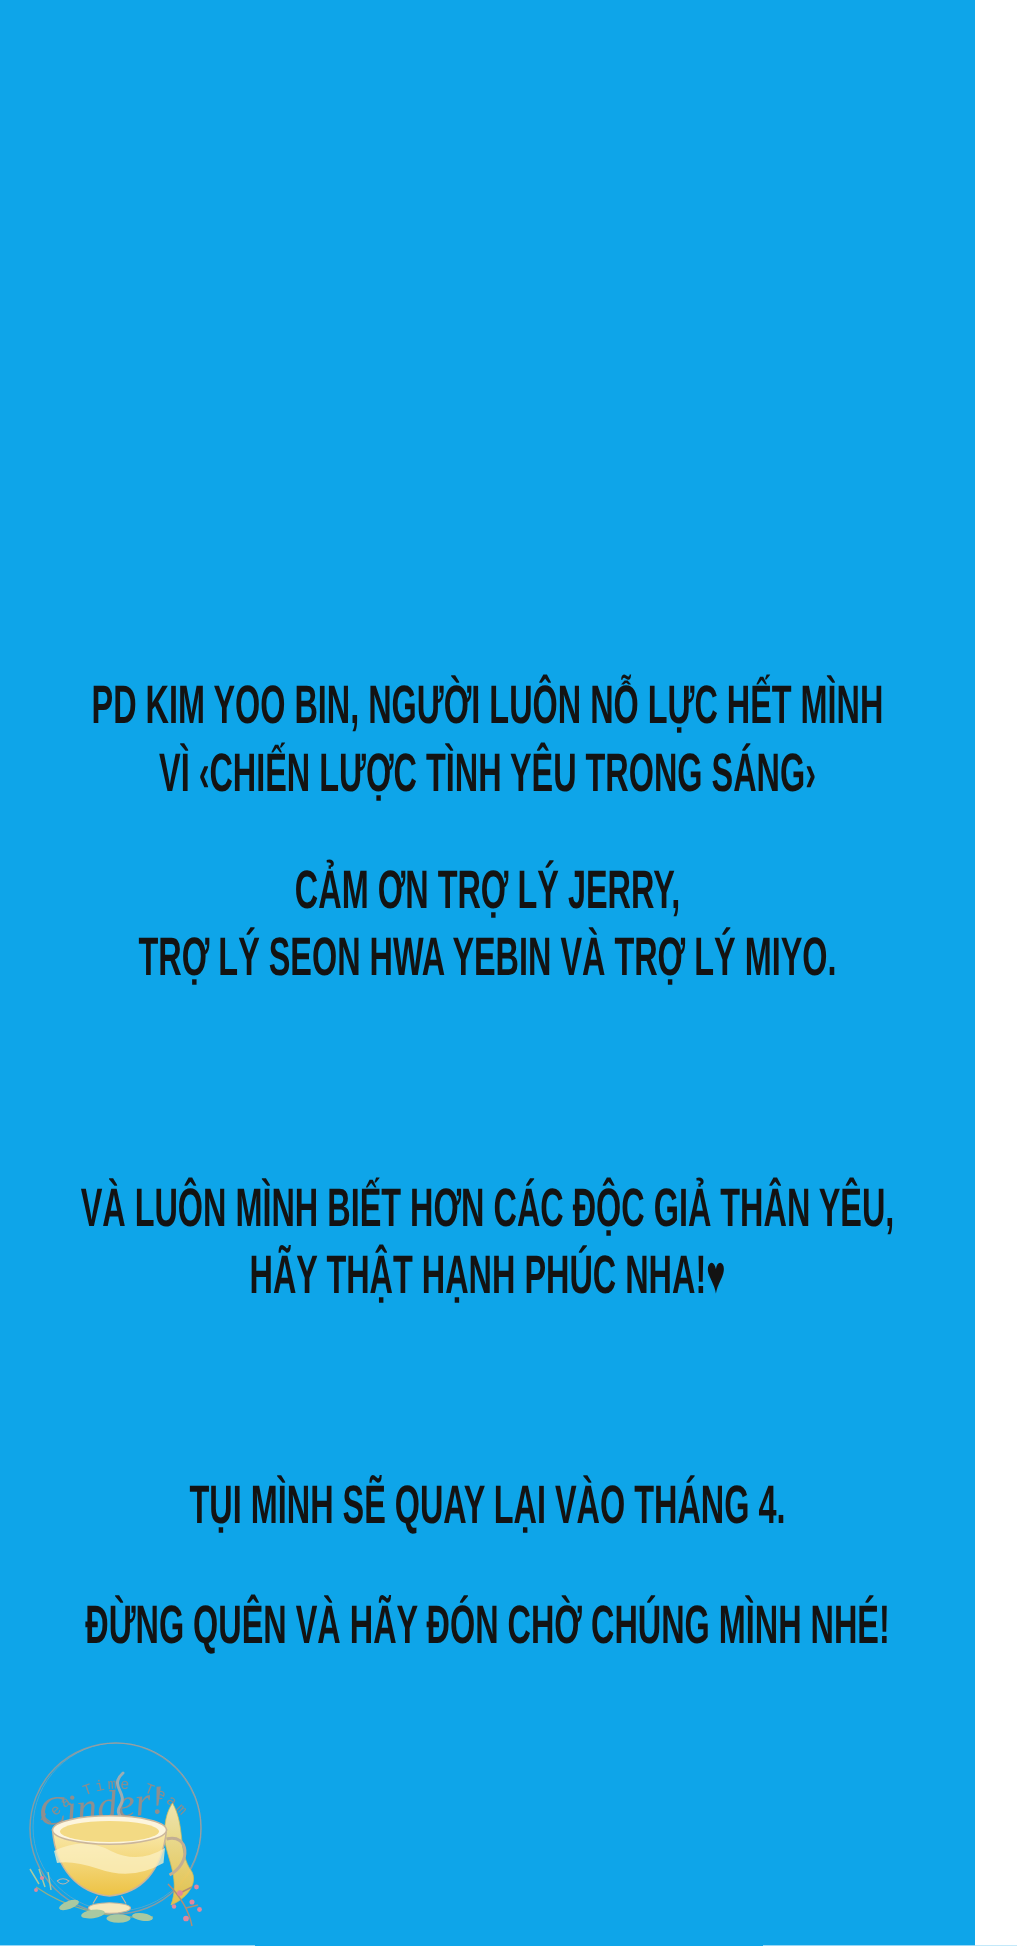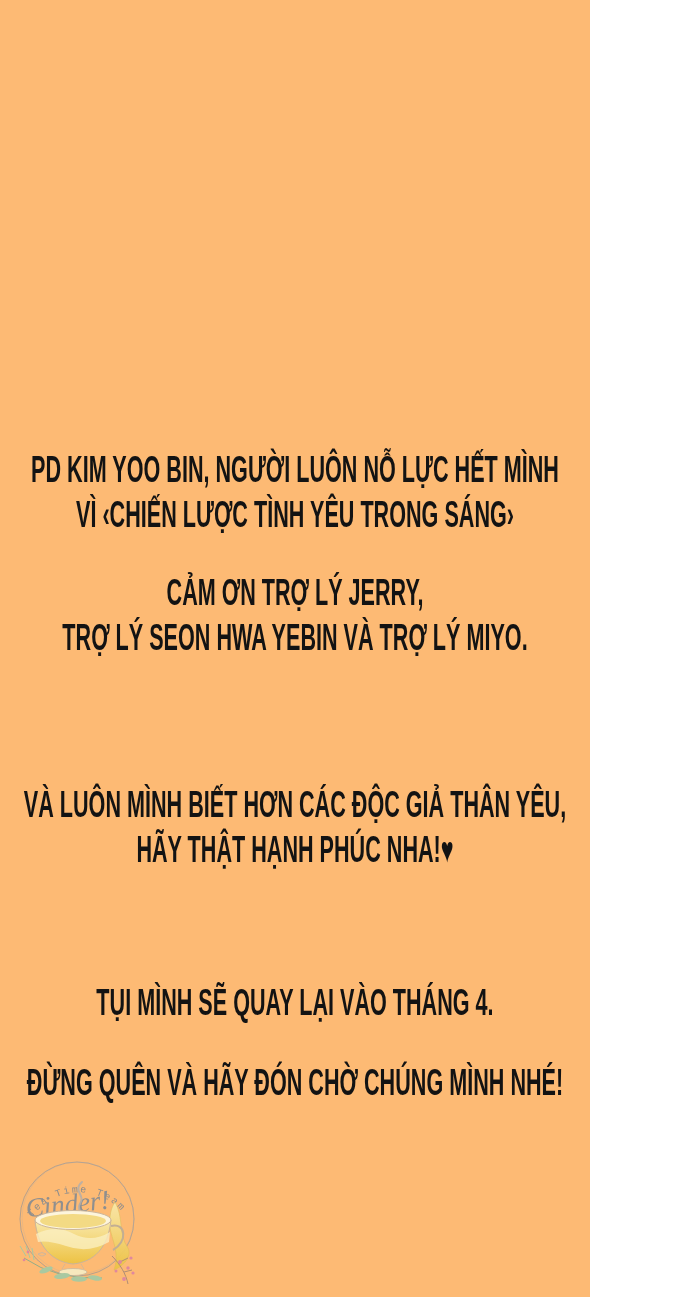--- a/index.html
+++ b/index.html
@@ -2,23 +2,23 @@
 <html><head>
 <meta charset="utf-8">
 <style>
   html, body {
     margin: 0;
     padding: 0;
     background: #ffffff;
   }
   .page {
     position: relative;
-    width: 590px;
+    width: 650px;
     height: 1297px;
-    background: #fdba74;
+    background: #0ea5e9;
     overflow: hidden;
     font-family: "Liberation Sans", sans-serif;
   }
   
   .credit-block {
     position: absolute;
     left: 50%;
     width: 1200px;
     margin-left: -600px;
     transform: scaleX(0.6);

